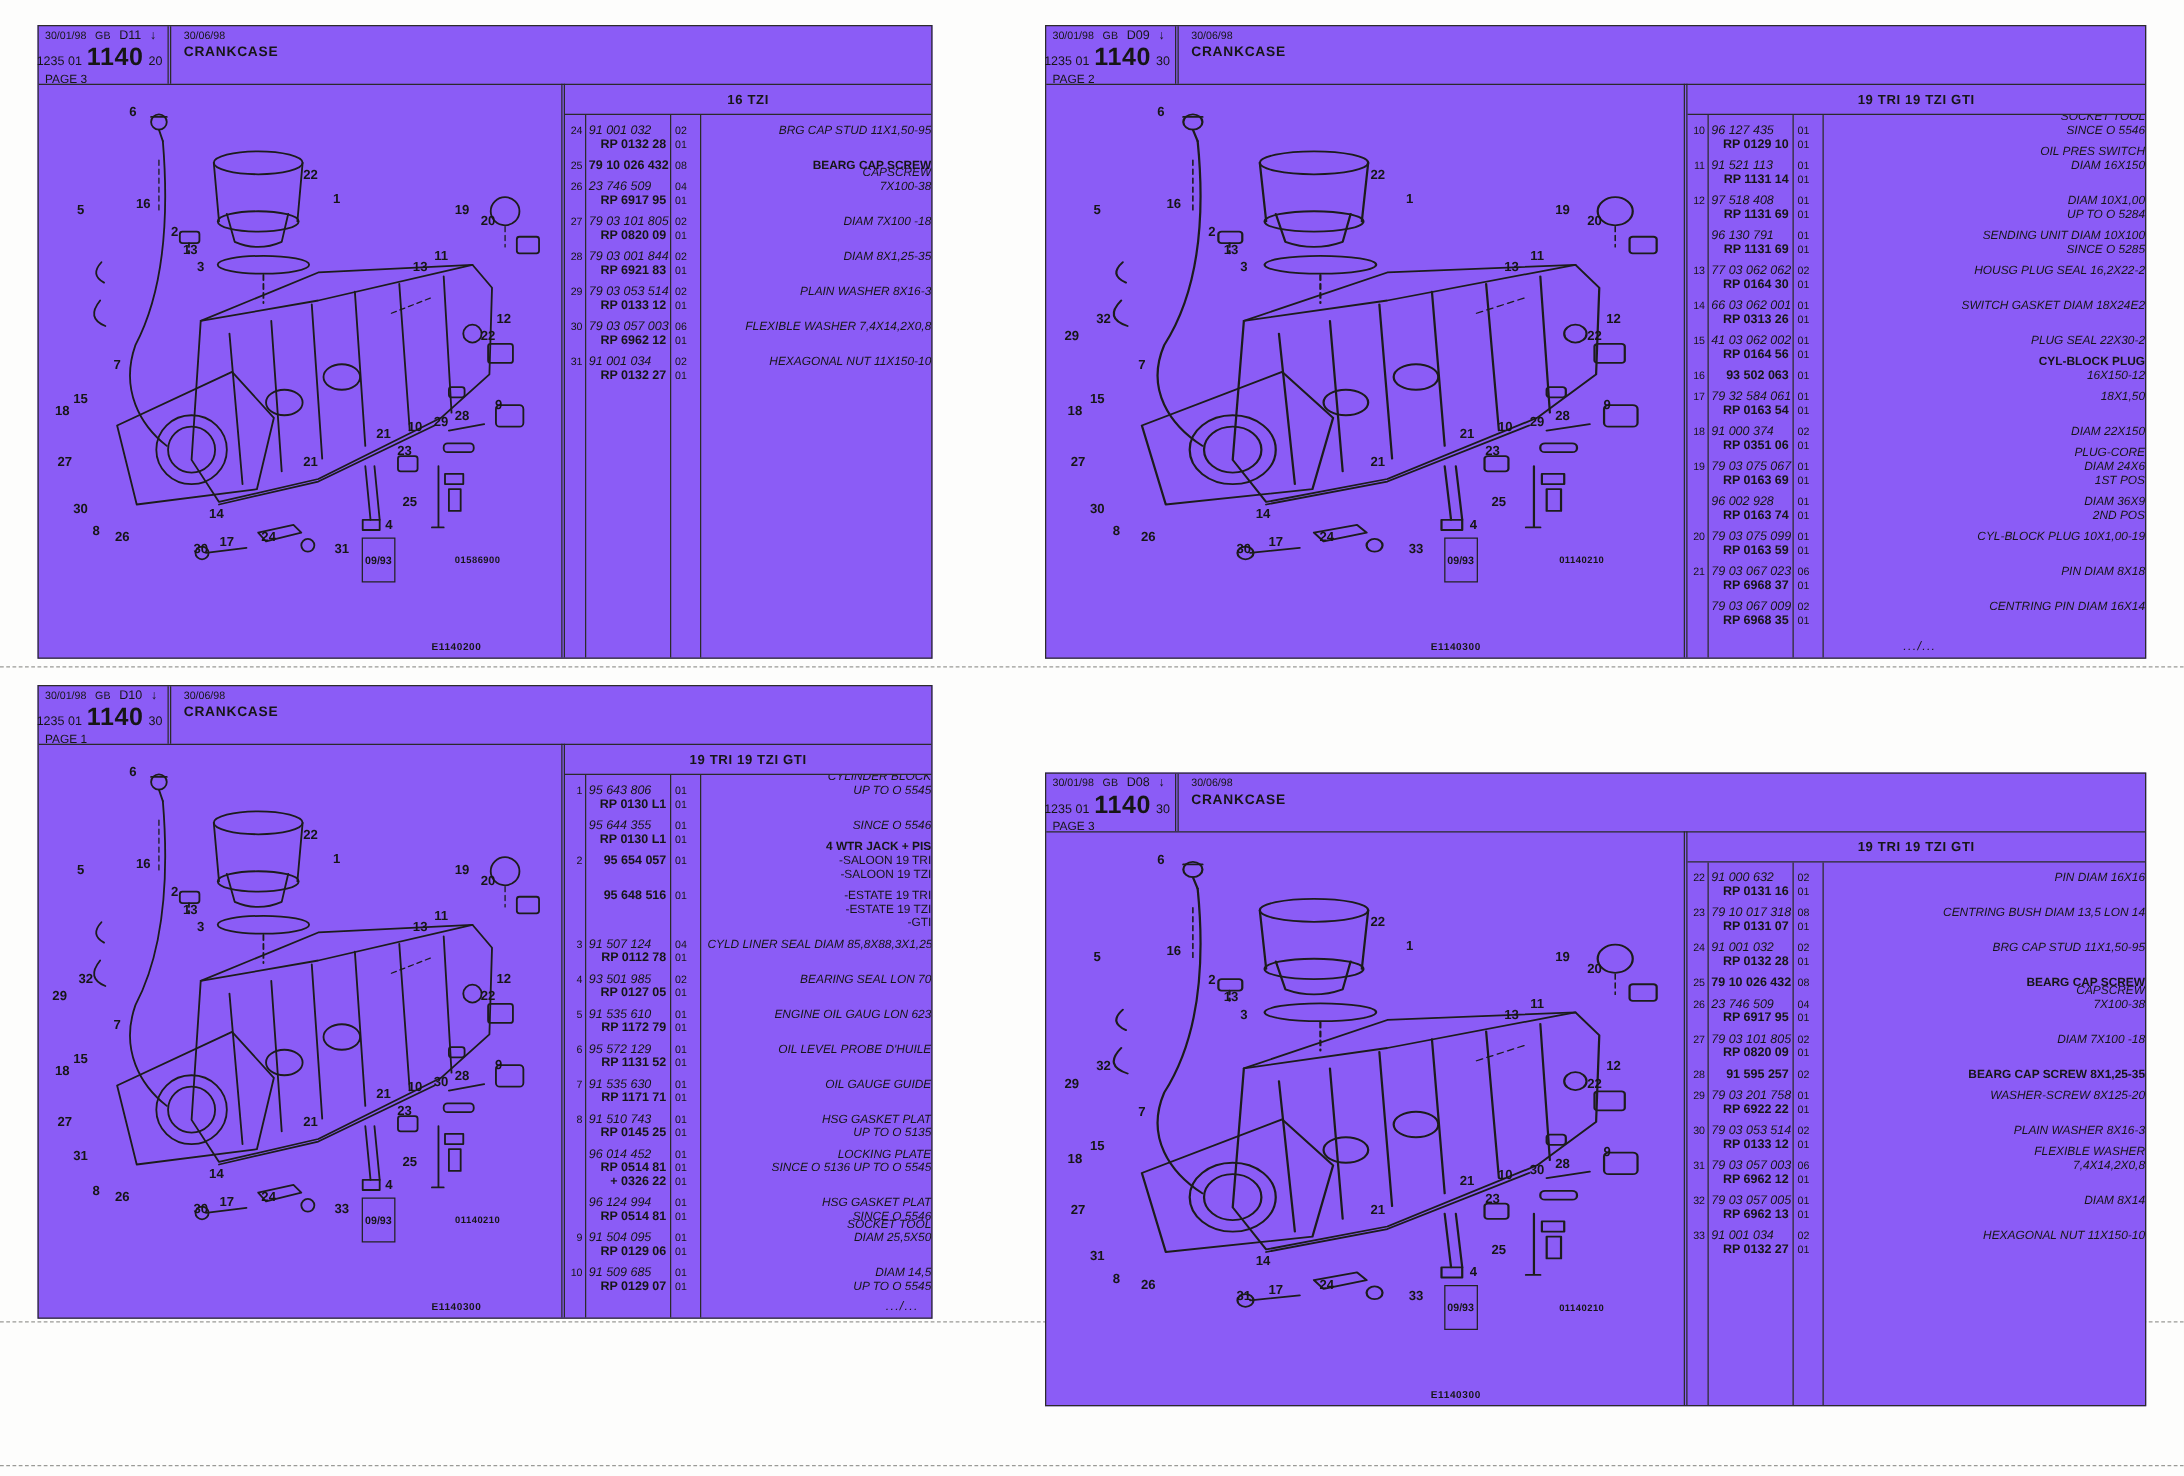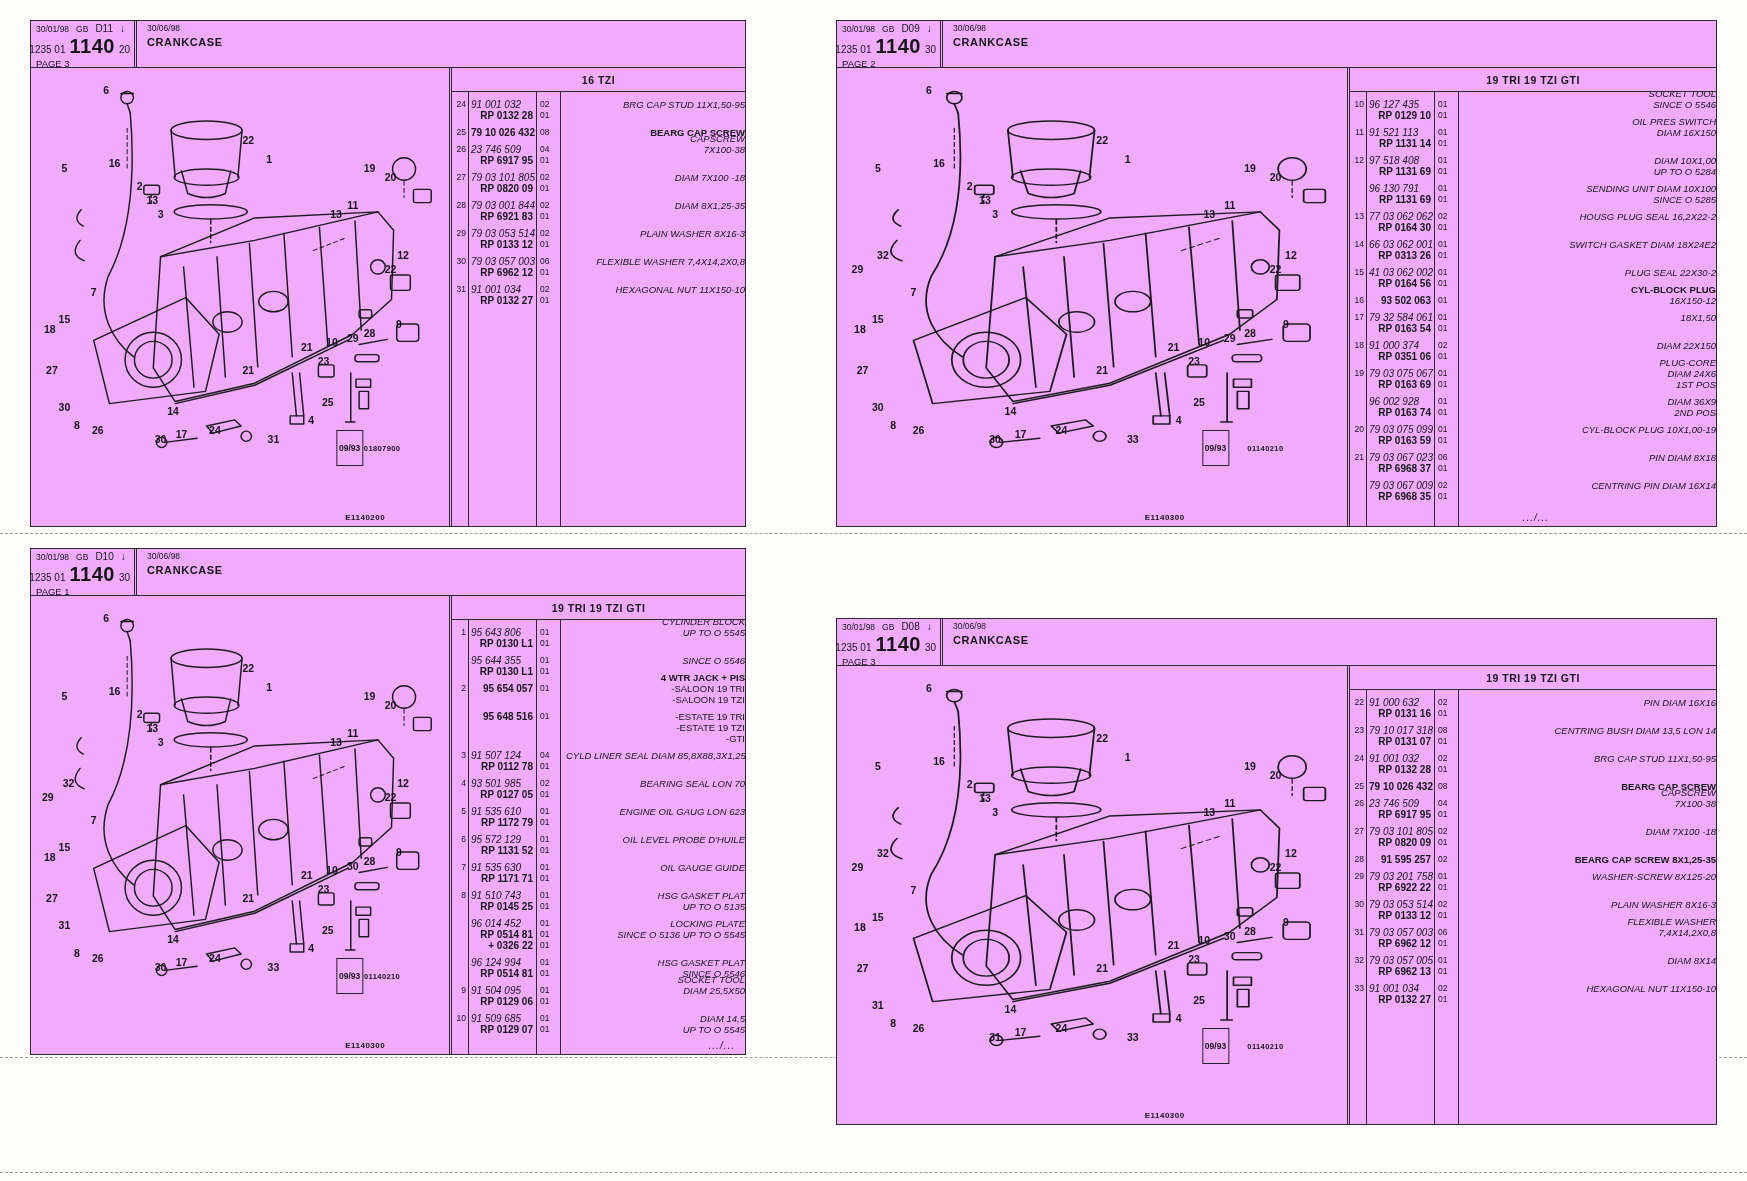--- a/index.html
+++ b/index.html
@@ -1,19 +1,19 @@
 <!DOCTYPE html>
 <html><head>
 <meta charset="utf-8">
 <style>
   html,body{margin:0;padding:0;background:#f6f6f4;}
   body{width:1747px;height:1181px;position:relative;font-family:"Liberation Sans",sans-serif;color:#161616;background:#fdfdfc;}
   .dash-line{position:absolute;left:0;right:0;border-top:1px dashed #9a9a96;}
   .page{position:absolute;inset:0;}
-  .panel{position:absolute;border:1.6px solid #2b2b2b;background:#f0abfc;}
+  .panel{position:absolute;border:1.6px solid #2b2b2b;background:#8b5cf6;}
   .panel:nth-of-type(1){left:30px;top:20px;width:714px;height:505px;}
   .panel:nth-of-type(2){left:836px;top:20px;width:879px;height:505px;}
   .panel:nth-of-type(3){left:30px;top:548px;width:714px;height:505px;}
   .panel:nth-of-type(4){left:836px;top:618px;width:879px;height:505px;}
 
   
   .hdr{height:46px;border-bottom:1.6px solid #2b2b2b;display:flex;}
   .hdr-left{width:106px;border-right:3px double #2b2b2b;padding:2px 4px 0 5px;box-sizing:border-box;}
   .hl1{font-size:8.5px;display:flex;gap:7px;align-items:baseline;white-space:nowrap;}
   .hl1 .sheet{font-size:10px;}
@@ -24,21 +24,21 @@
   .hdr-right{flex:1;padding:2px 10px;}
   .issue{font-size:8.5px;}
   .sec{font-size:11px;font-weight:bold;letter-spacing:.6px;margin-top:3px;}
 
   
   .pbody{position:absolute;top:46px;left:0;right:0;bottom:0;display:flex;}
   .art-region{position:relative;flex:0 0 418px;overflow:hidden;}
   .panel:nth-of-type(even) .art-region{flex-basis:510px;}
   .art-region svg.art{position:absolute;inset:0;width:100%;height:100%;}
   .callout{position:absolute;transform:translate(-50%,-50%);font-weight:bold;font-size:10.5px;white-space:nowrap;}
-  .callout[data-k="box"]{border:1.2px solid #222;padding:12px 2px;font-size:8.5px;font-weight:bold;margin-left:47px;}
+  .callout[data-k="box"]{border:1.2px solid #222;padding:12px 2px;font-size:8.5px;font-weight:bold;}
   .callout[data-k="code"]{font-size:7.5px;letter-spacing:.4px;}
 
   
   .table-region{flex:1;border-left:3px double #2b2b2b;position:relative;}
   .ttl{height:24px;line-height:26px;text-align:center;font-weight:bold;font-size:10.5px;letter-spacing:.5px;border-bottom:1.4px solid #2b2b2b;white-space:nowrap;}
   .rows{position:absolute;top:25px;left:0;right:0;bottom:0;padding-top:7px;overflow:hidden;
     background:
       linear-gradient(#2b2b2b,#2b2b2b) 16px 0/1px 100% no-repeat,
       linear-gradient(#2b2b2b,#2b2b2b) 84px 0/1px 100% no-repeat,
       linear-gradient(#2b2b2b,#2b2b2b) 108px 0/1px 100% no-repeat;}
@@ -191,21 +191,21 @@
             <span class="callout" style="left: 52%; top: 66%;">21</span>
             <span class="callout" style="left: 66%; top: 61%;">21</span>
             <span class="callout" style="left: 70%; top: 64%;">23</span>
             <span class="callout" style="left: 71%; top: 73%;">25</span>
             <span class="callout" style="left: 67%; top: 77%;">4</span>
             <span class="callout" style="left: 88%; top: 56%;">9</span>
             <span class="callout" style="left: 81%; top: 58%;">28</span>
             <span class="callout" style="left: 77%; top: 59%;">29</span>
             <span class="callout" style="left: 72%; top: 60%;">10</span>
             <span class="callout" data-k="box" style="left: 65%; top: 83%;">09/93</span>
-            <span class="callout" data-k="code" style="left: 84%; top: 83%;">01807900</span>
+            <span class="callout" data-k="code" style="left: 84%; top: 83%;">01586900</span>
           </div>
         </div>
 
         <div class="table-region">
           <div class="ttl">16 TZI</div>
           <div class="rows">
 
           <div class="row" data-pre="0">
                 <div class="refcol">24</div>
                 <div class="pncol">

